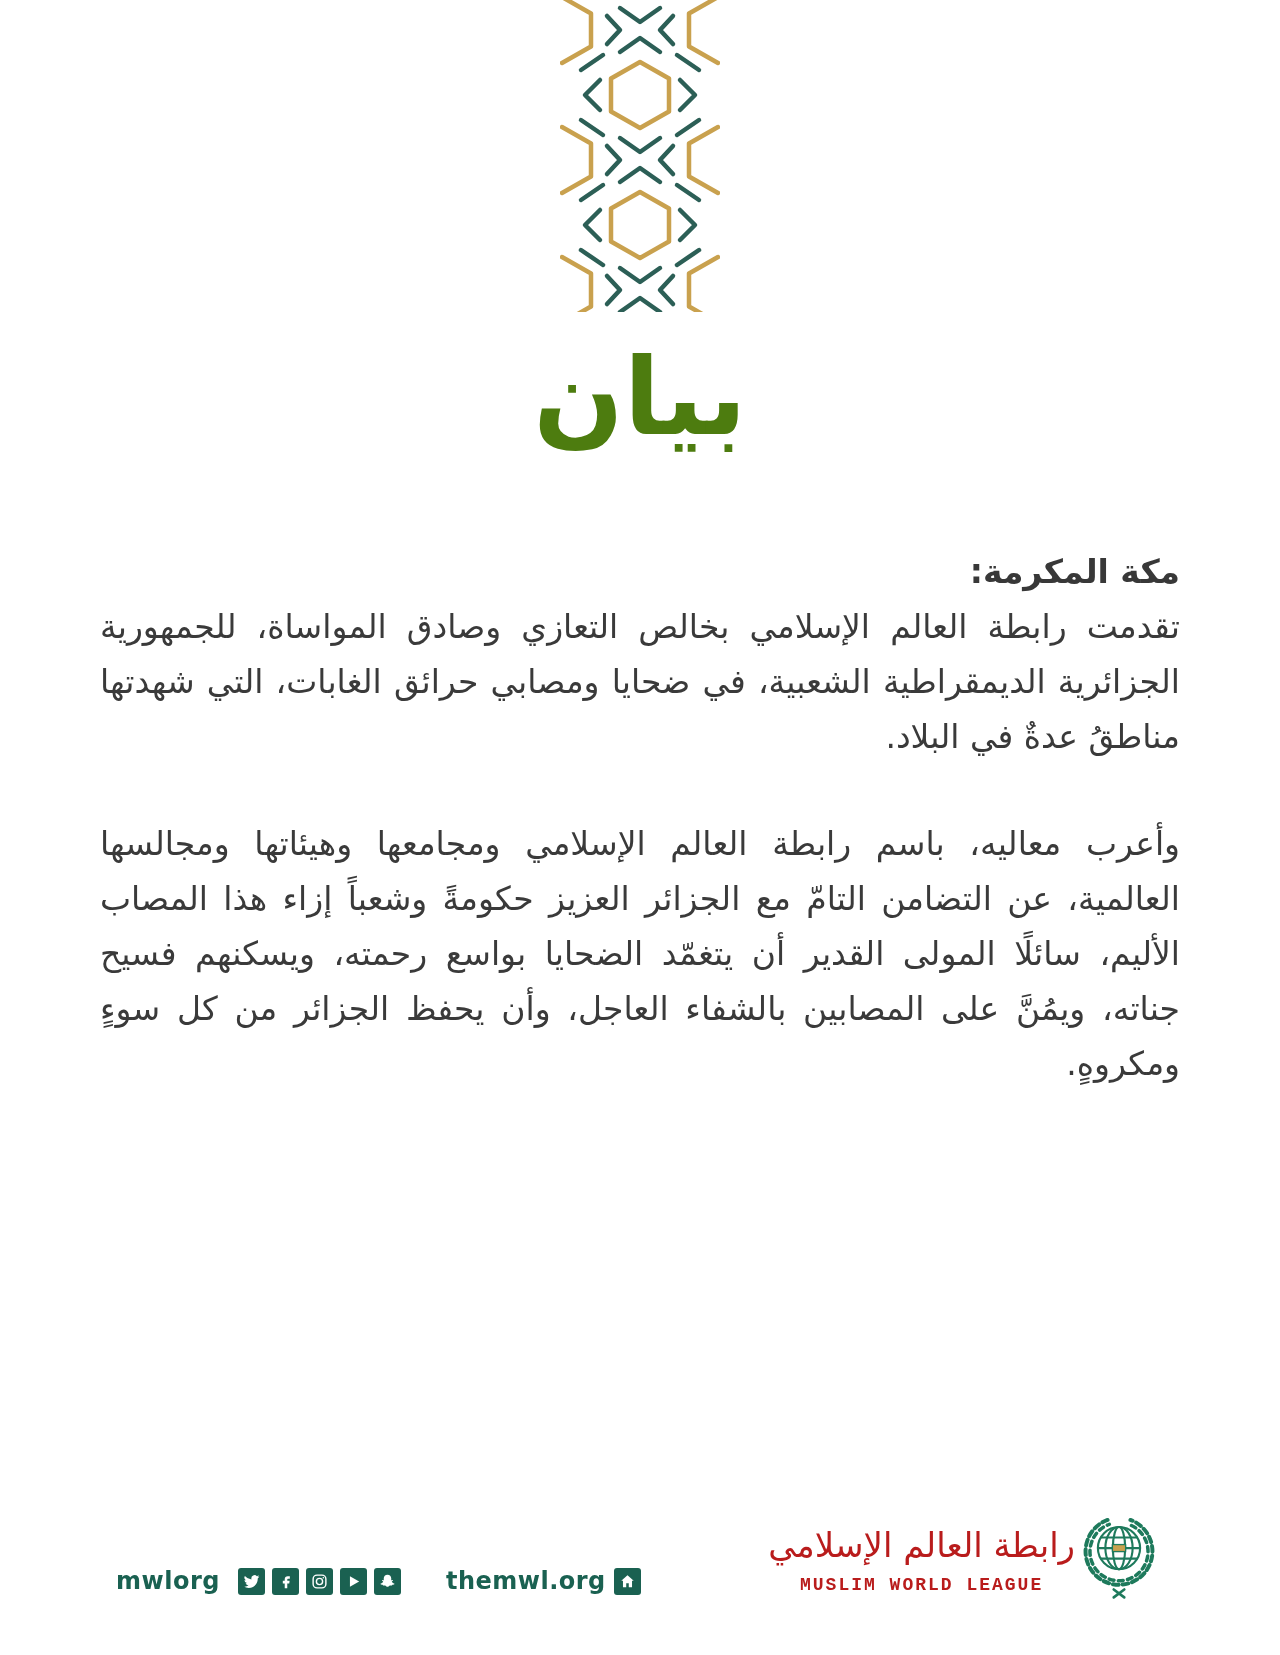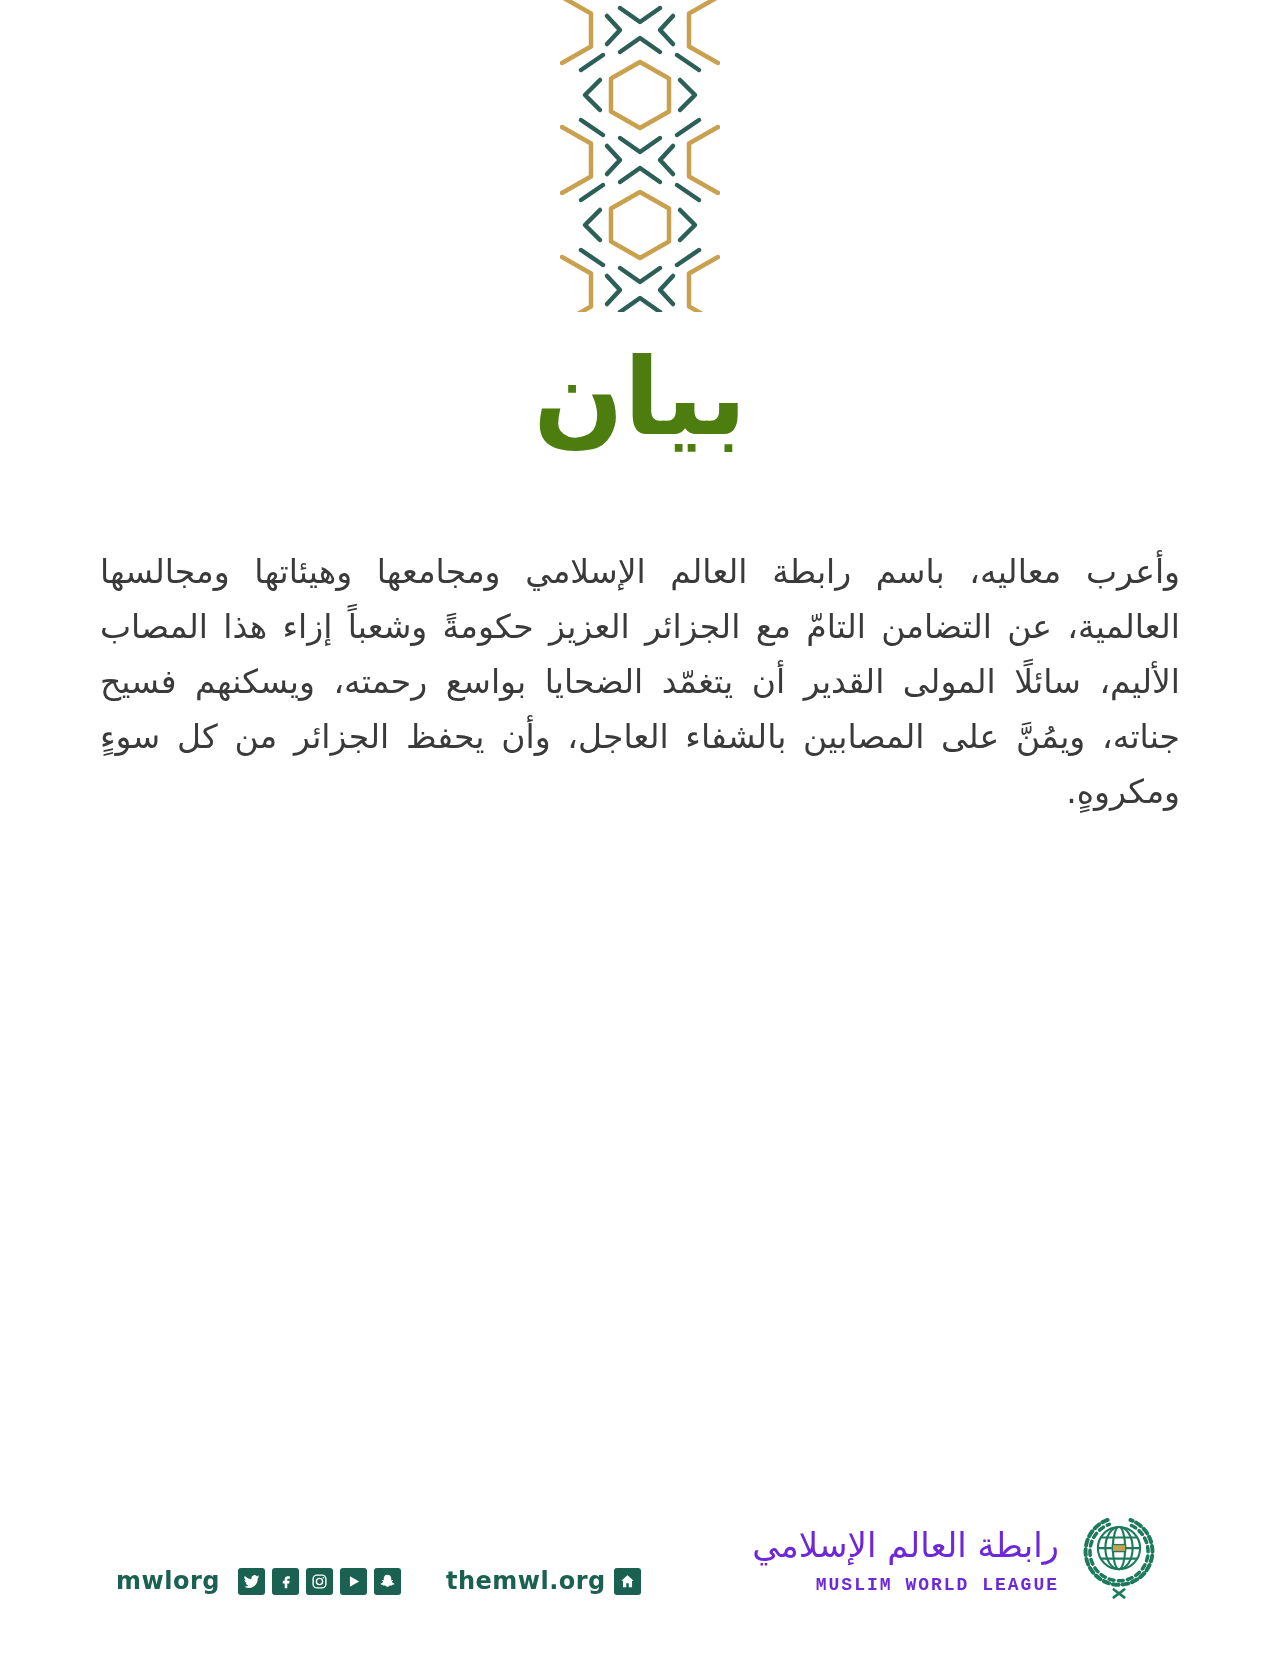--- a/index.html
+++ b/index.html
@@ -34,21 +34,21 @@
   .handle{margin-right:18px;}
   .website{margin-left:38px;margin-right:8px;text-align:right;}
   .sq{
     width:27px;height:27px;border-radius:3px;background:#1A6151;
     display:inline-flex;align-items:center;justify-content:center;
     margin-right:7px;cursor:pointer;flex:0 0 auto;
   }
   .sq:last-child{margin-right:0;}
   .sq svg{display:block;}
   .logo{display:flex;align-items:center;}
-  .logo-text{text-align:right;color:#6d28d9;margin-right:16px;}
+  .logo-text{text-align:center;color:#b91c1c;margin-right:0;}
   .logo-ar{font-size:34px;line-height:56px;white-space:nowrap;direction:rtl;}
   .logo-en{
     font-family:Liberation Mono, monospace;font-weight:bold;
     font-size:18px;letter-spacing:2px;white-space:nowrap;margin-top:2px;
   }
   .emblem svg{display:block;}
 </style>
 </head>
 <body>
 
@@ -79,20 +79,22 @@
       <use href="#hexrow" y="95"></use>
       <use href="#xrow" y="160"></use>
       <use href="#hexrow" y="225"></use>
       <use href="#xrow" y="290"></use>
     </svg>
   </div>
 
   <h1 class="title">بيان</h1>
 
   <div class="content">
+    <div class="dateline">مكة المكرمة:</div>
+    <p>تقدمت رابطة العالم الإسلامي بخالص التعازي وصادق المواساة، للجمهورية الجزائرية الديمقراطية الشعبية، في ضحايا ومصابي حرائق الغابات، التي شهدتها مناطقُ عدةٌ في البلاد.</p>
     <p>وأعرب معاليه، باسم رابطة العالم الإسلامي ومجامعها وهيئاتها ومجالسها العالمية، عن التضامن التامّ مع الجزائر العزيز حكومةً وشعباً إزاء هذا المصاب الأليم، سائلًا المولى القدير أن يتغمّد الضحايا بواسع رحمته، ويسكنهم فسيح جناته، ويمُنَّ على المصابين بالشفاء العاجل، وأن يحفظ الجزائر من كل سوءٍ ومكروهٍ.</p>
   </div>
 
   <div class="footer">
 
     <div class="footer-links">
       <span class="handle">mwlorg</span>
 
       <span class="sq">
         <svg width="17" height="17" viewBox="0 0 24 24" fill="#ffffff">

